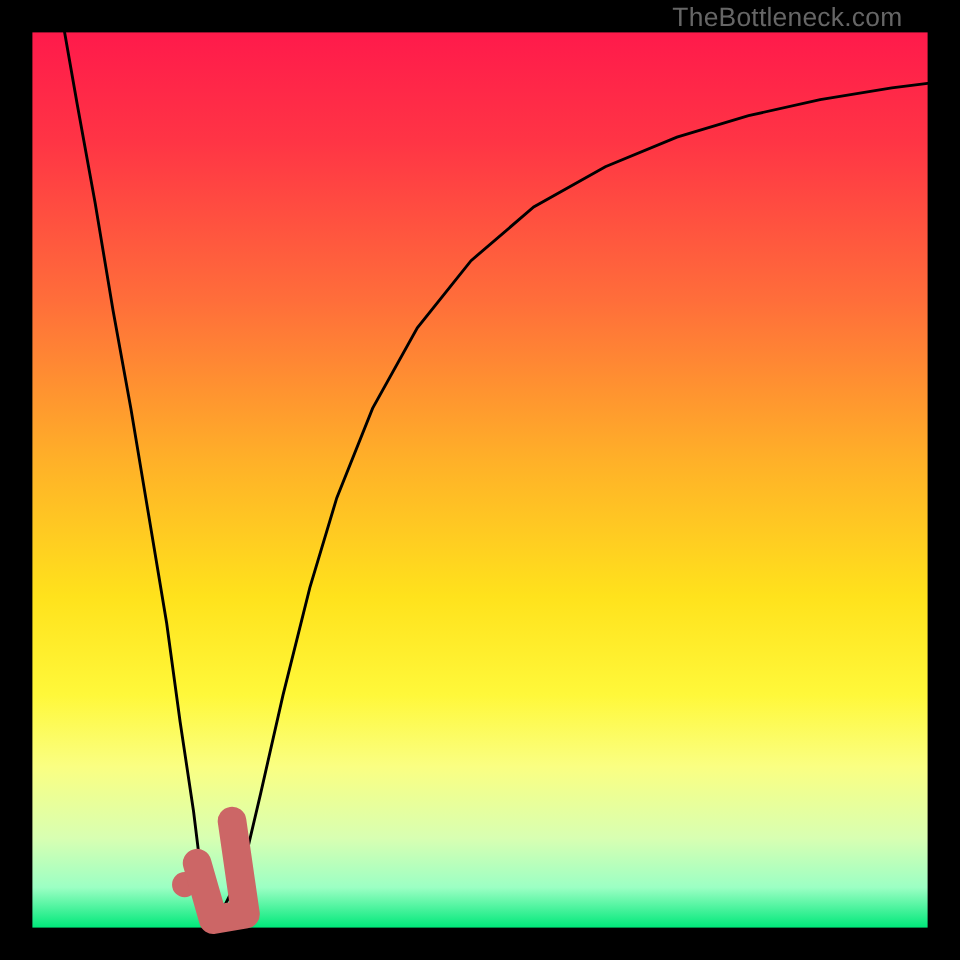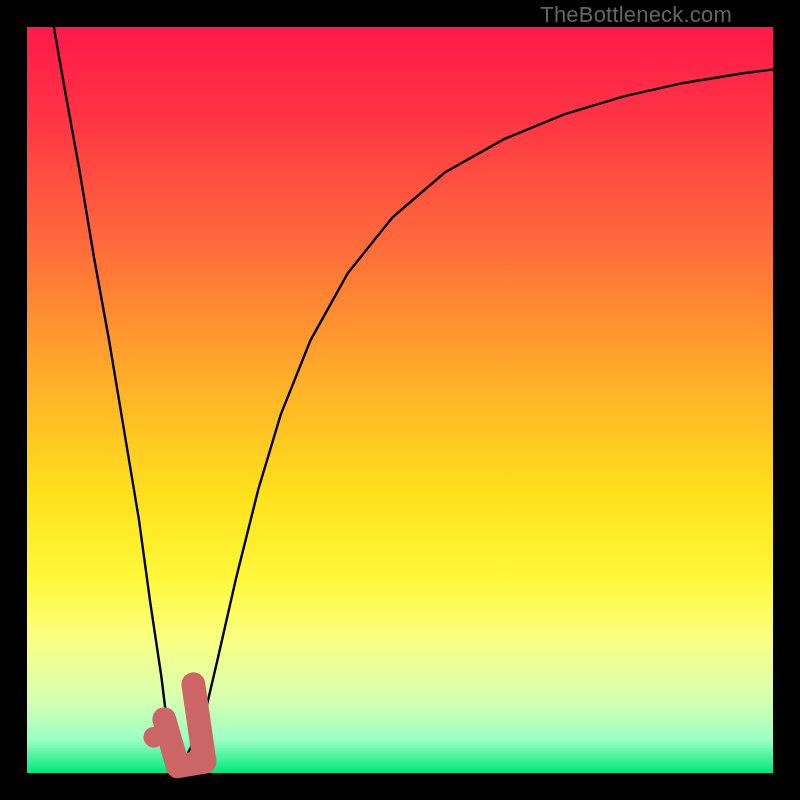--- a/index.html
+++ b/index.html
@@ -8,20 +8,21 @@
     width: 800px;
     height: 800px;
     background: #000;
     overflow: hidden;
   }
   .stage {
     position: relative;
     width: 748px;
     height: 800px;
     background: #000;
+    padding-left: 20px;
   }
   .watermark {
     position: absolute;
     top: 2px;
     right: 16px;
     font-family: Arial, Helvetica, sans-serif;
     font-size: 22px;
     color: #666666;
     letter-spacing: 0.2px;
     font-weight: 500;

